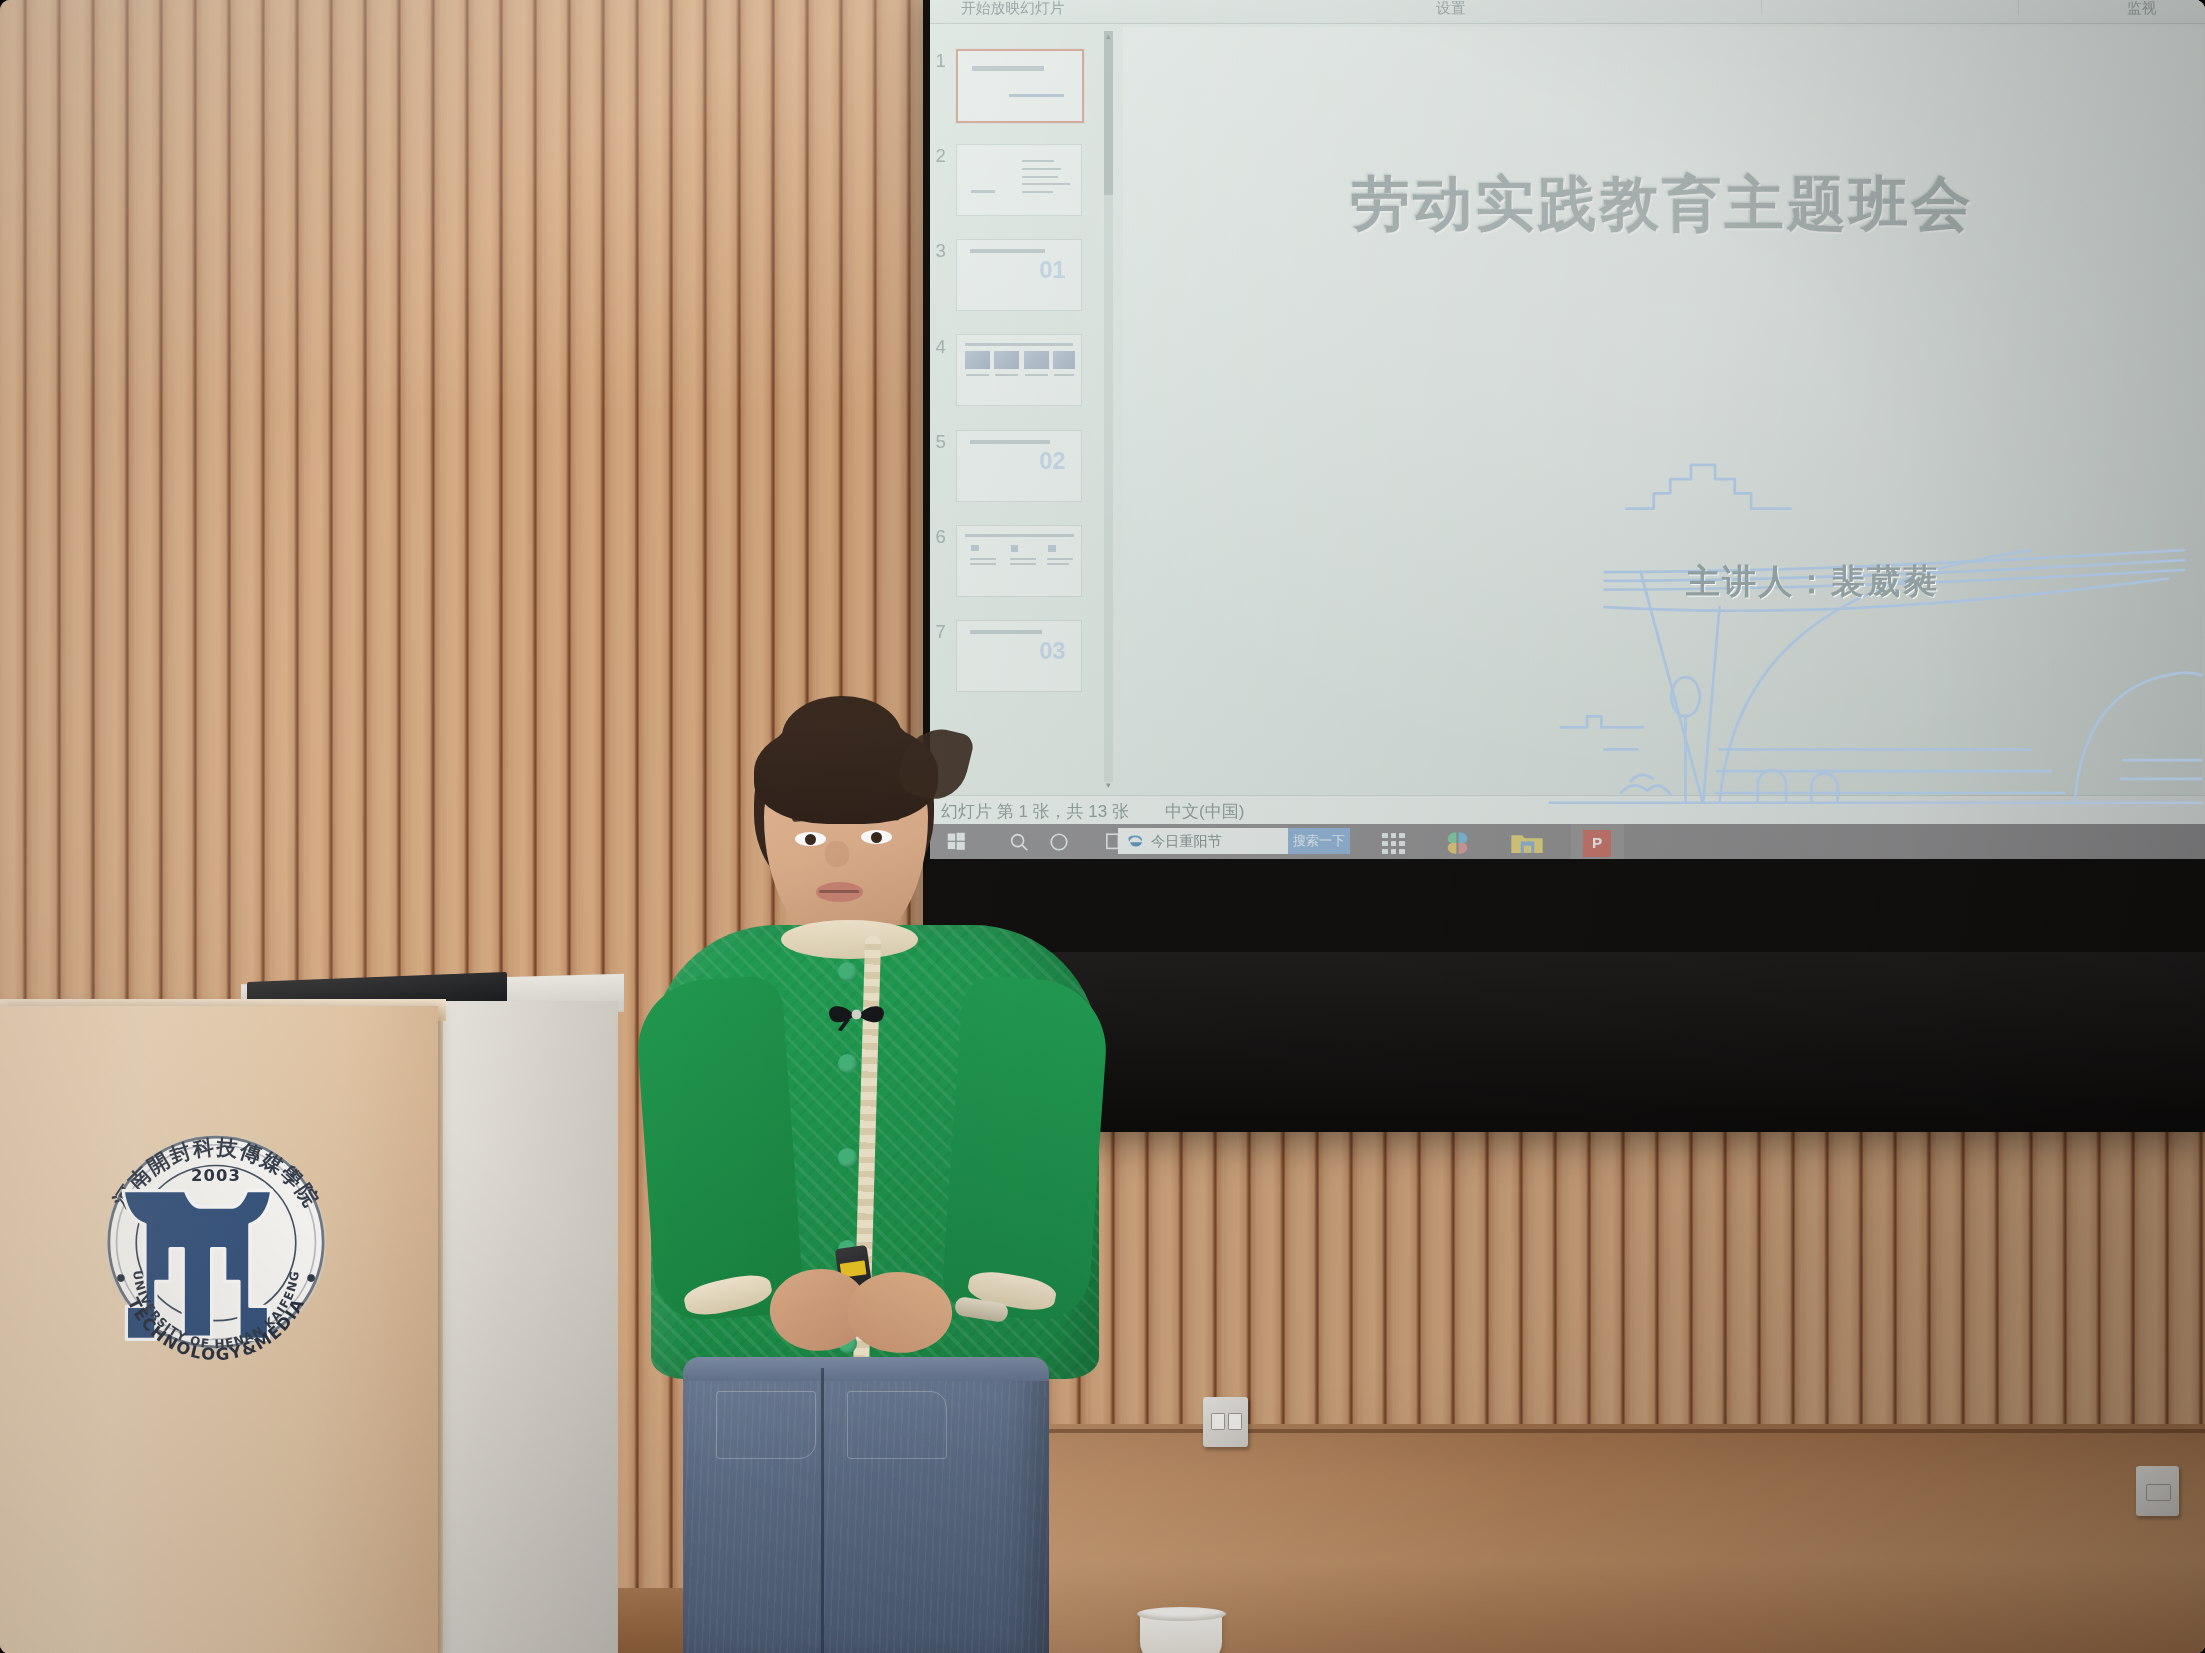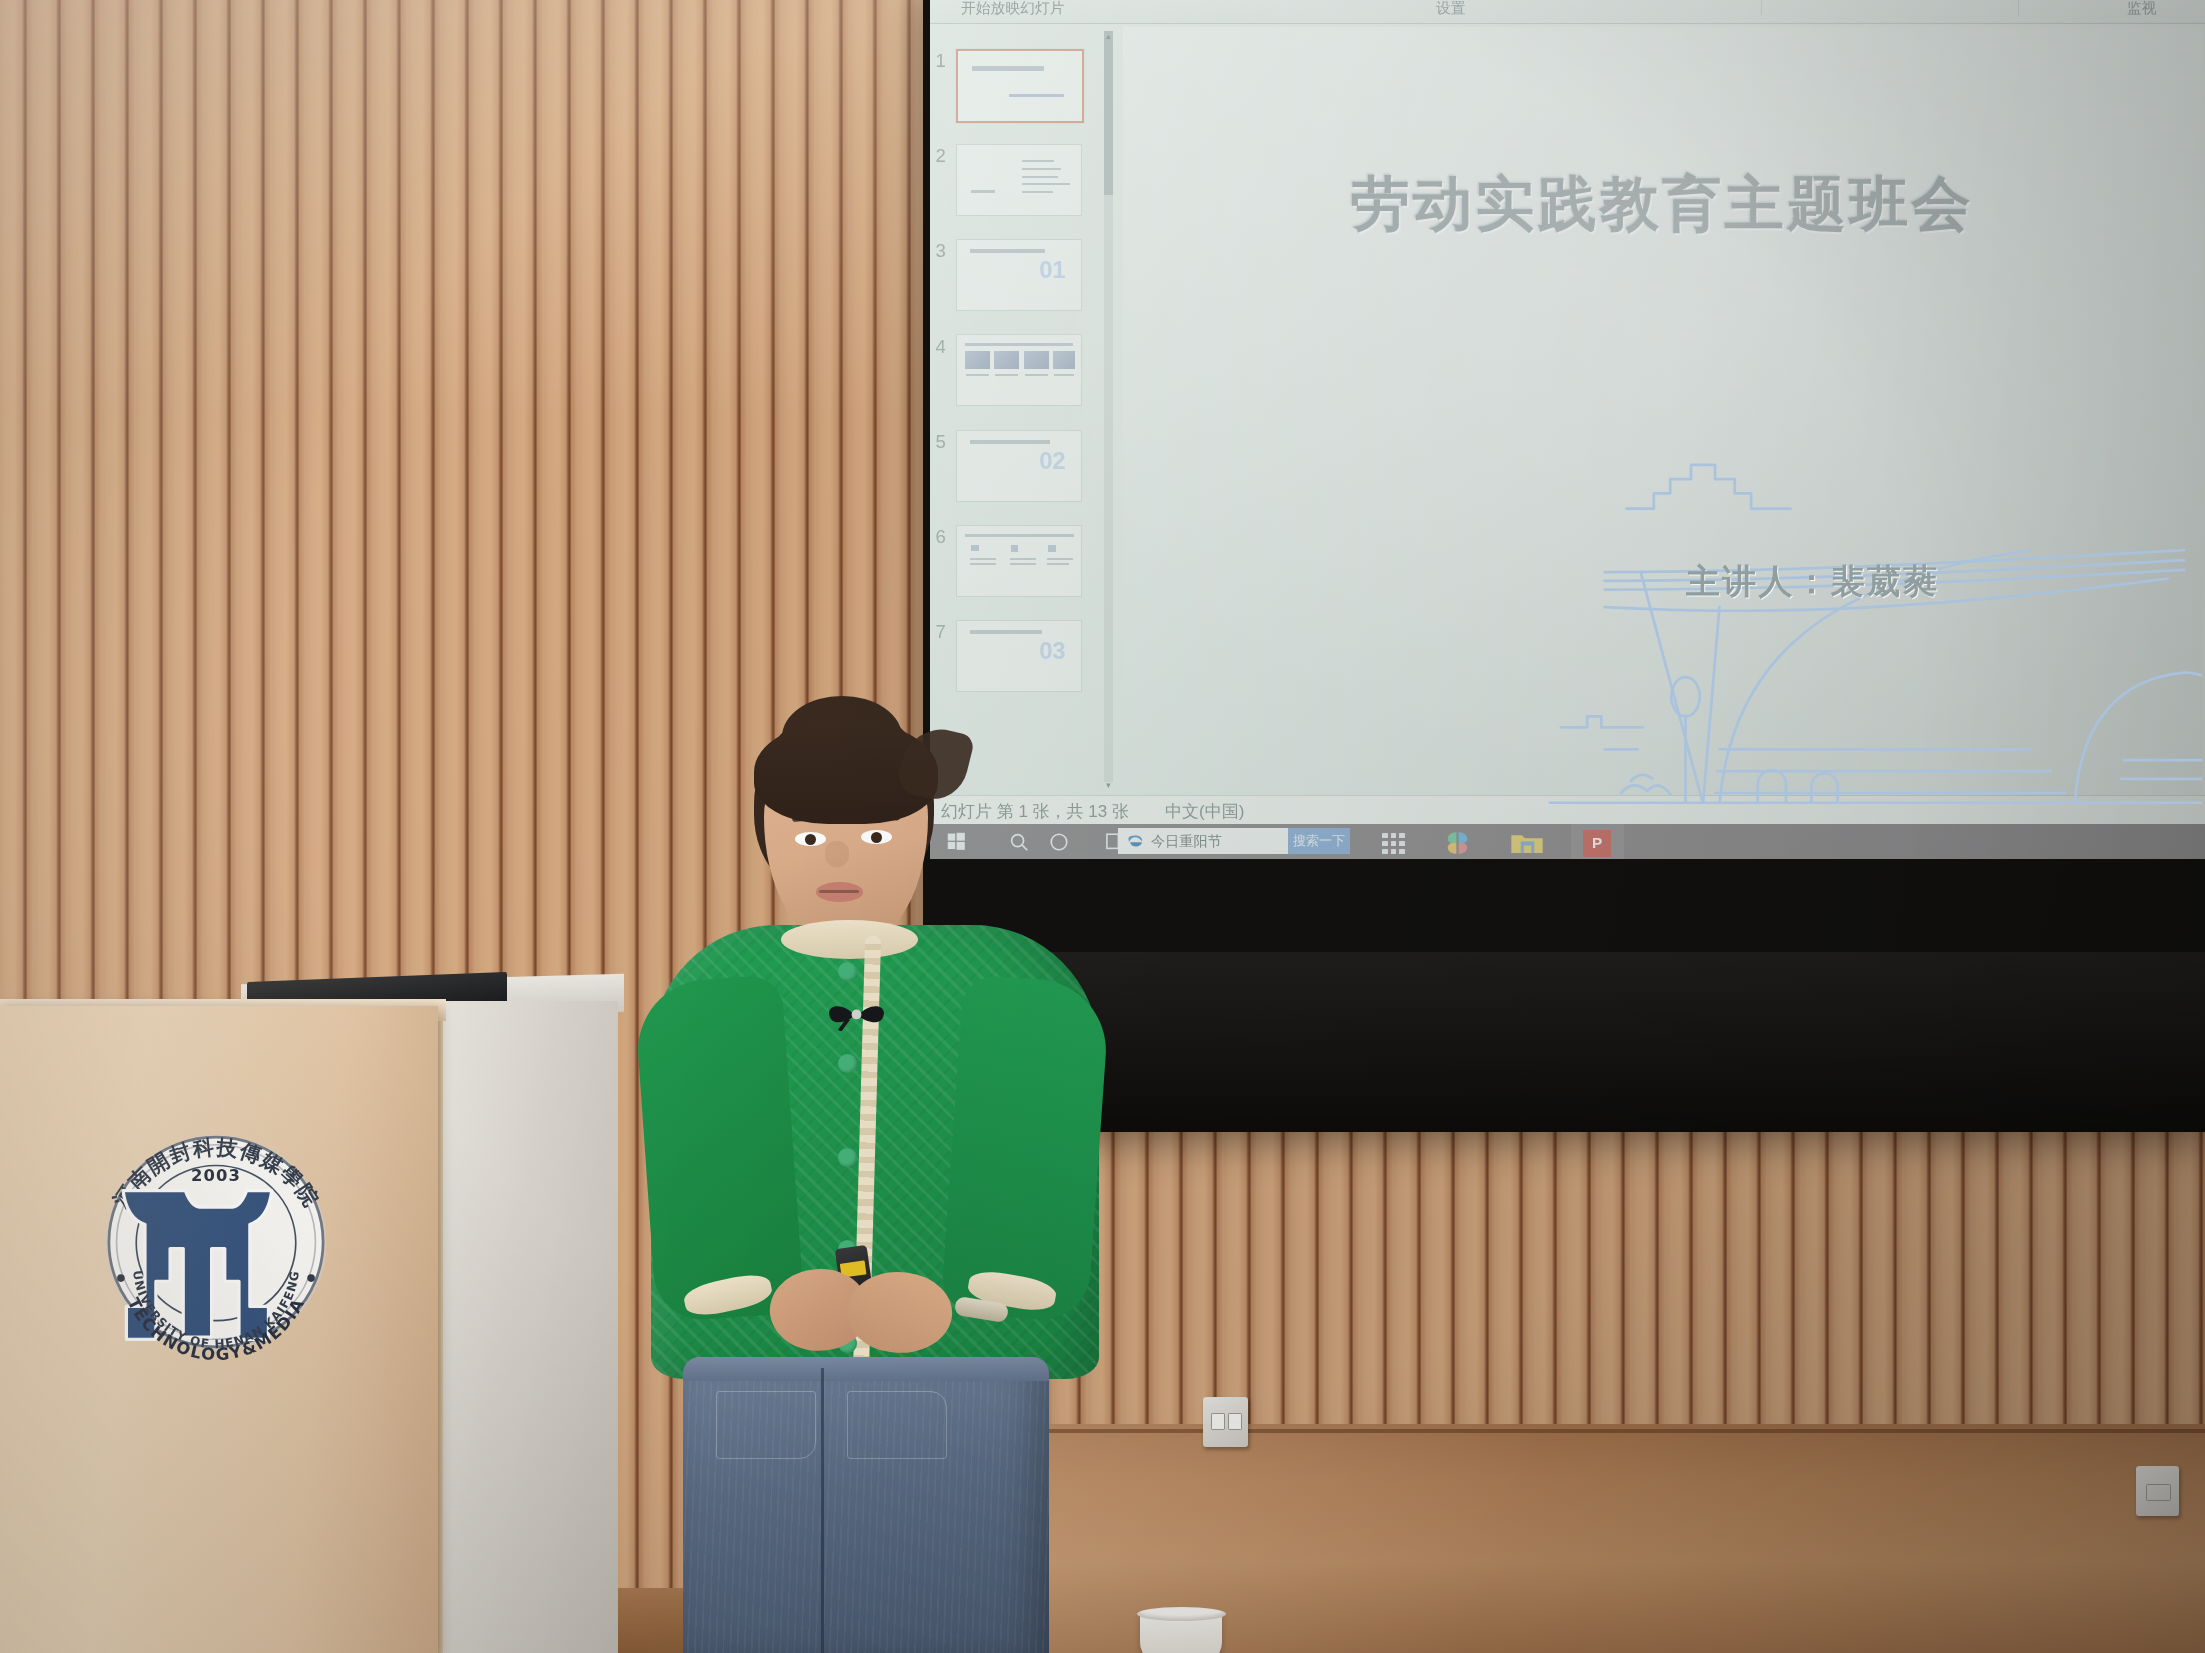--- a/index.html
+++ b/index.html
@@ -1,17 +1,17 @@
 <!DOCTYPE html>
 <html style="font-size:8.8px"><head>
 <meta charset="utf-8">
 <style>
   html,body{margin:0;padding:0;background:#000;}
   body{font-family:"Liberation Sans","DejaVu Sans",sans-serif;}
-  #scene{position:relative;width:2205px;height:1654px;overflow:hidden;background:#c49a72;}
+  #scene{position:relative;width:2205px;height:1654px;overflow:hidden;background:#c49a72;border-radius:10px;}
 
   
   .wall{
     position:absolute;left:0;top:0;width:2205px;height:1654px;
     background:
       repeating-linear-gradient(90deg,
         #c79c76 0px, #cfa47c 5.5px, #d3a880 14.2px, #c1926b 22px,
         #8d5c3c 24px, #6f4329 26px, #b6835d 27px, #cba07a 34px);
   }
   .wall-shade{

